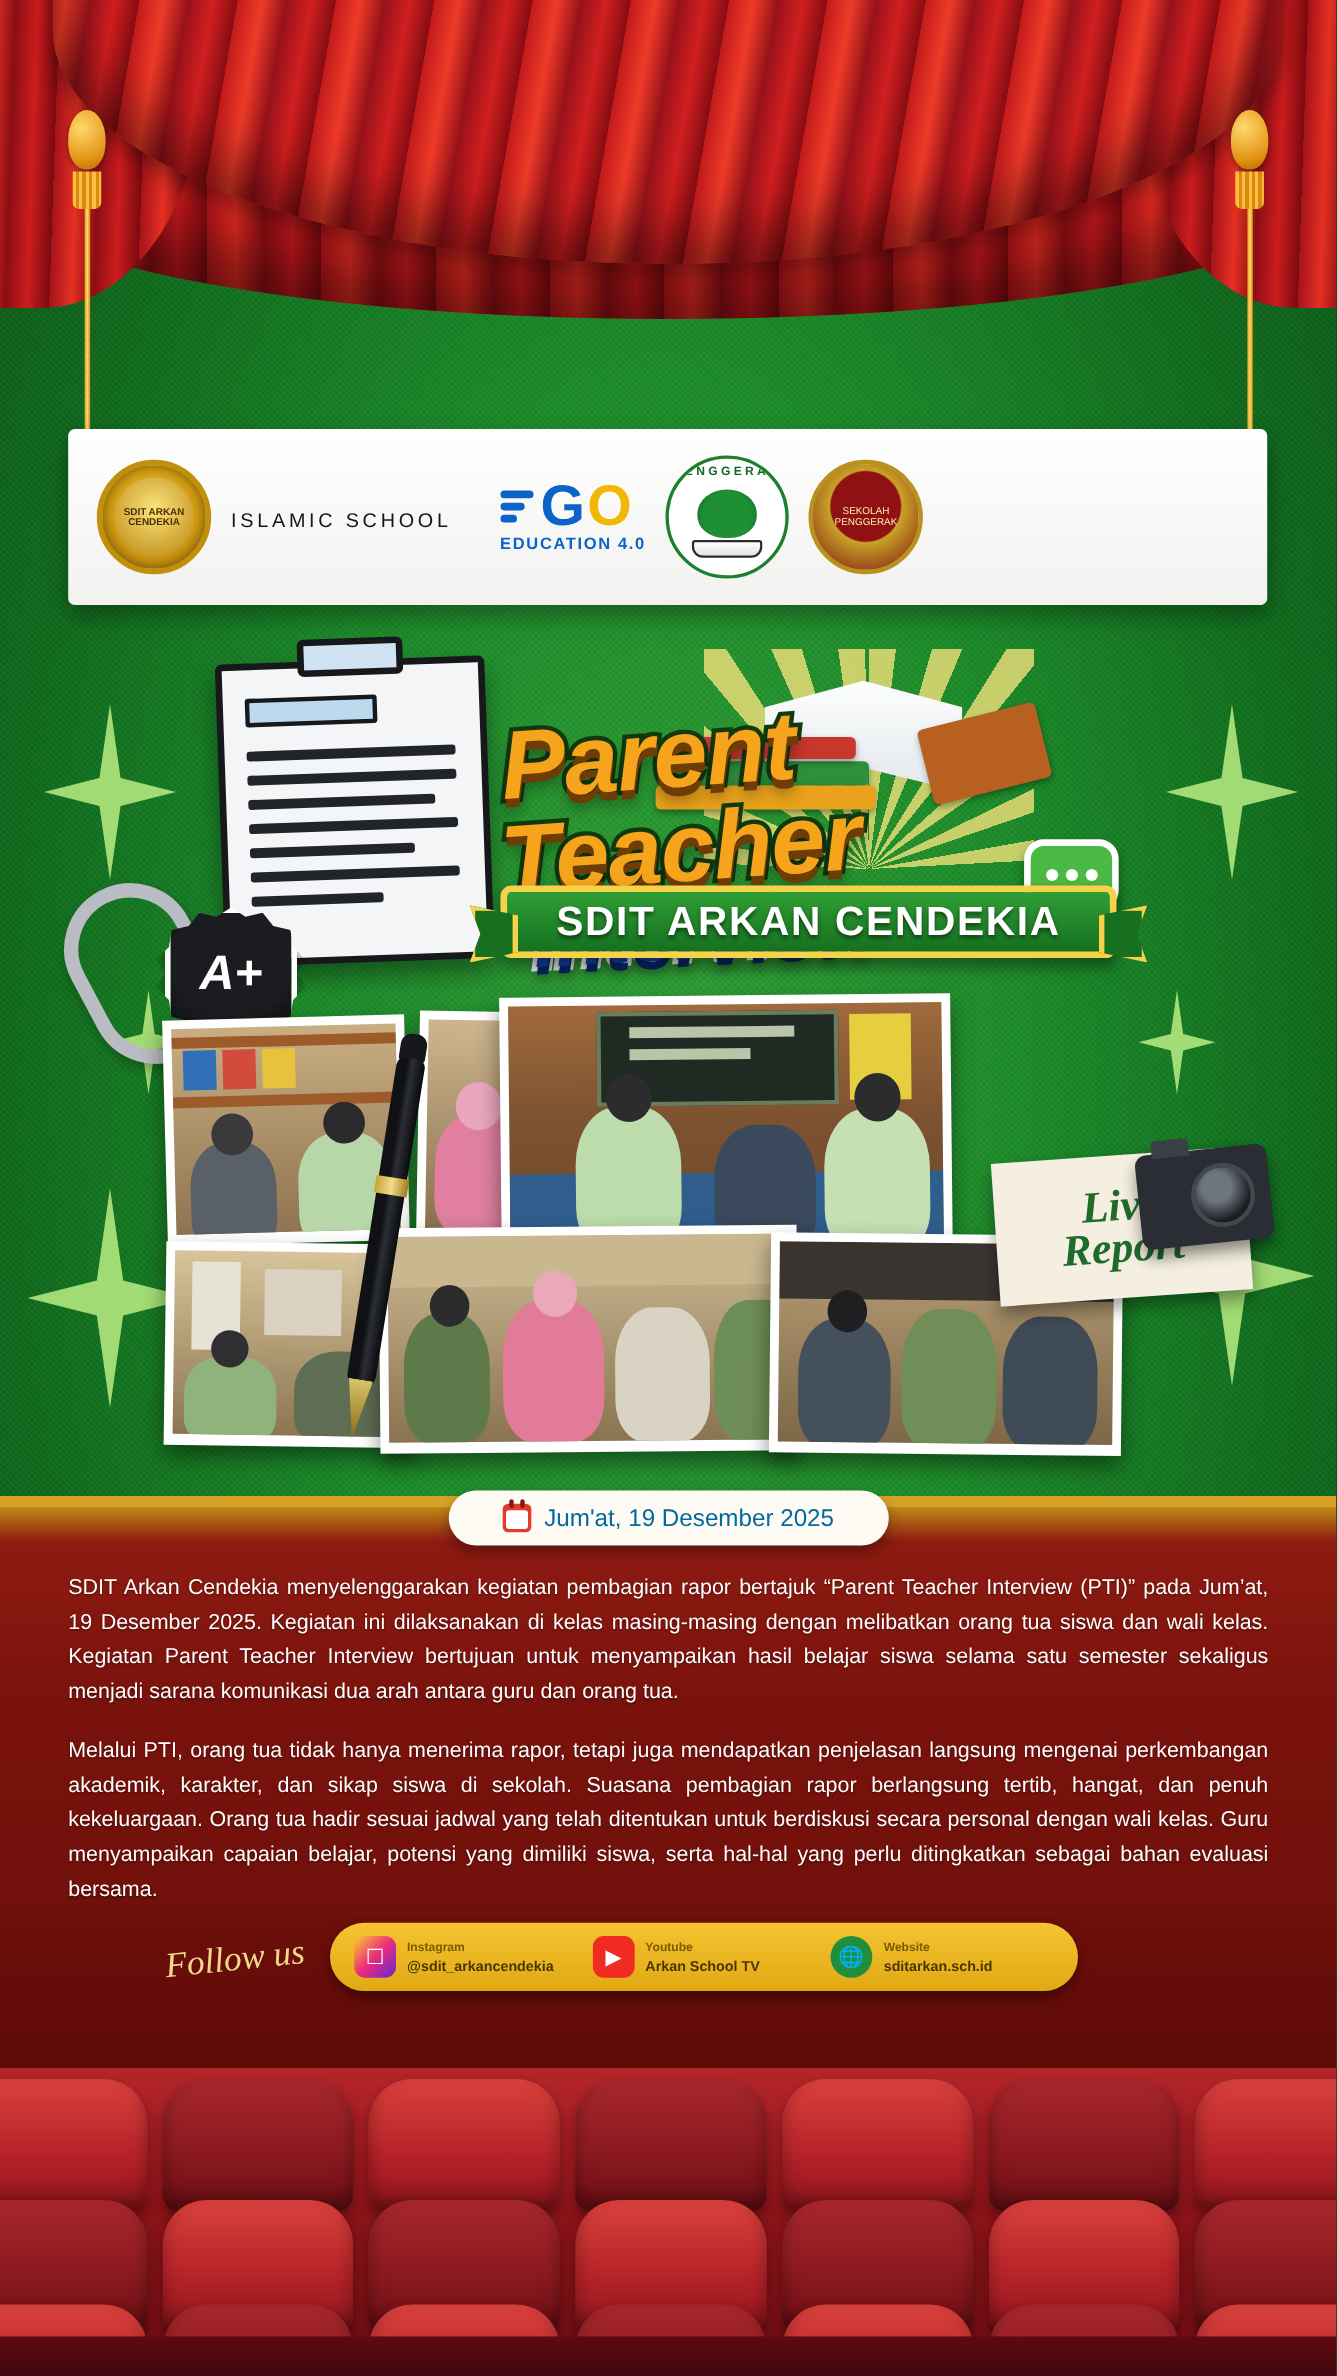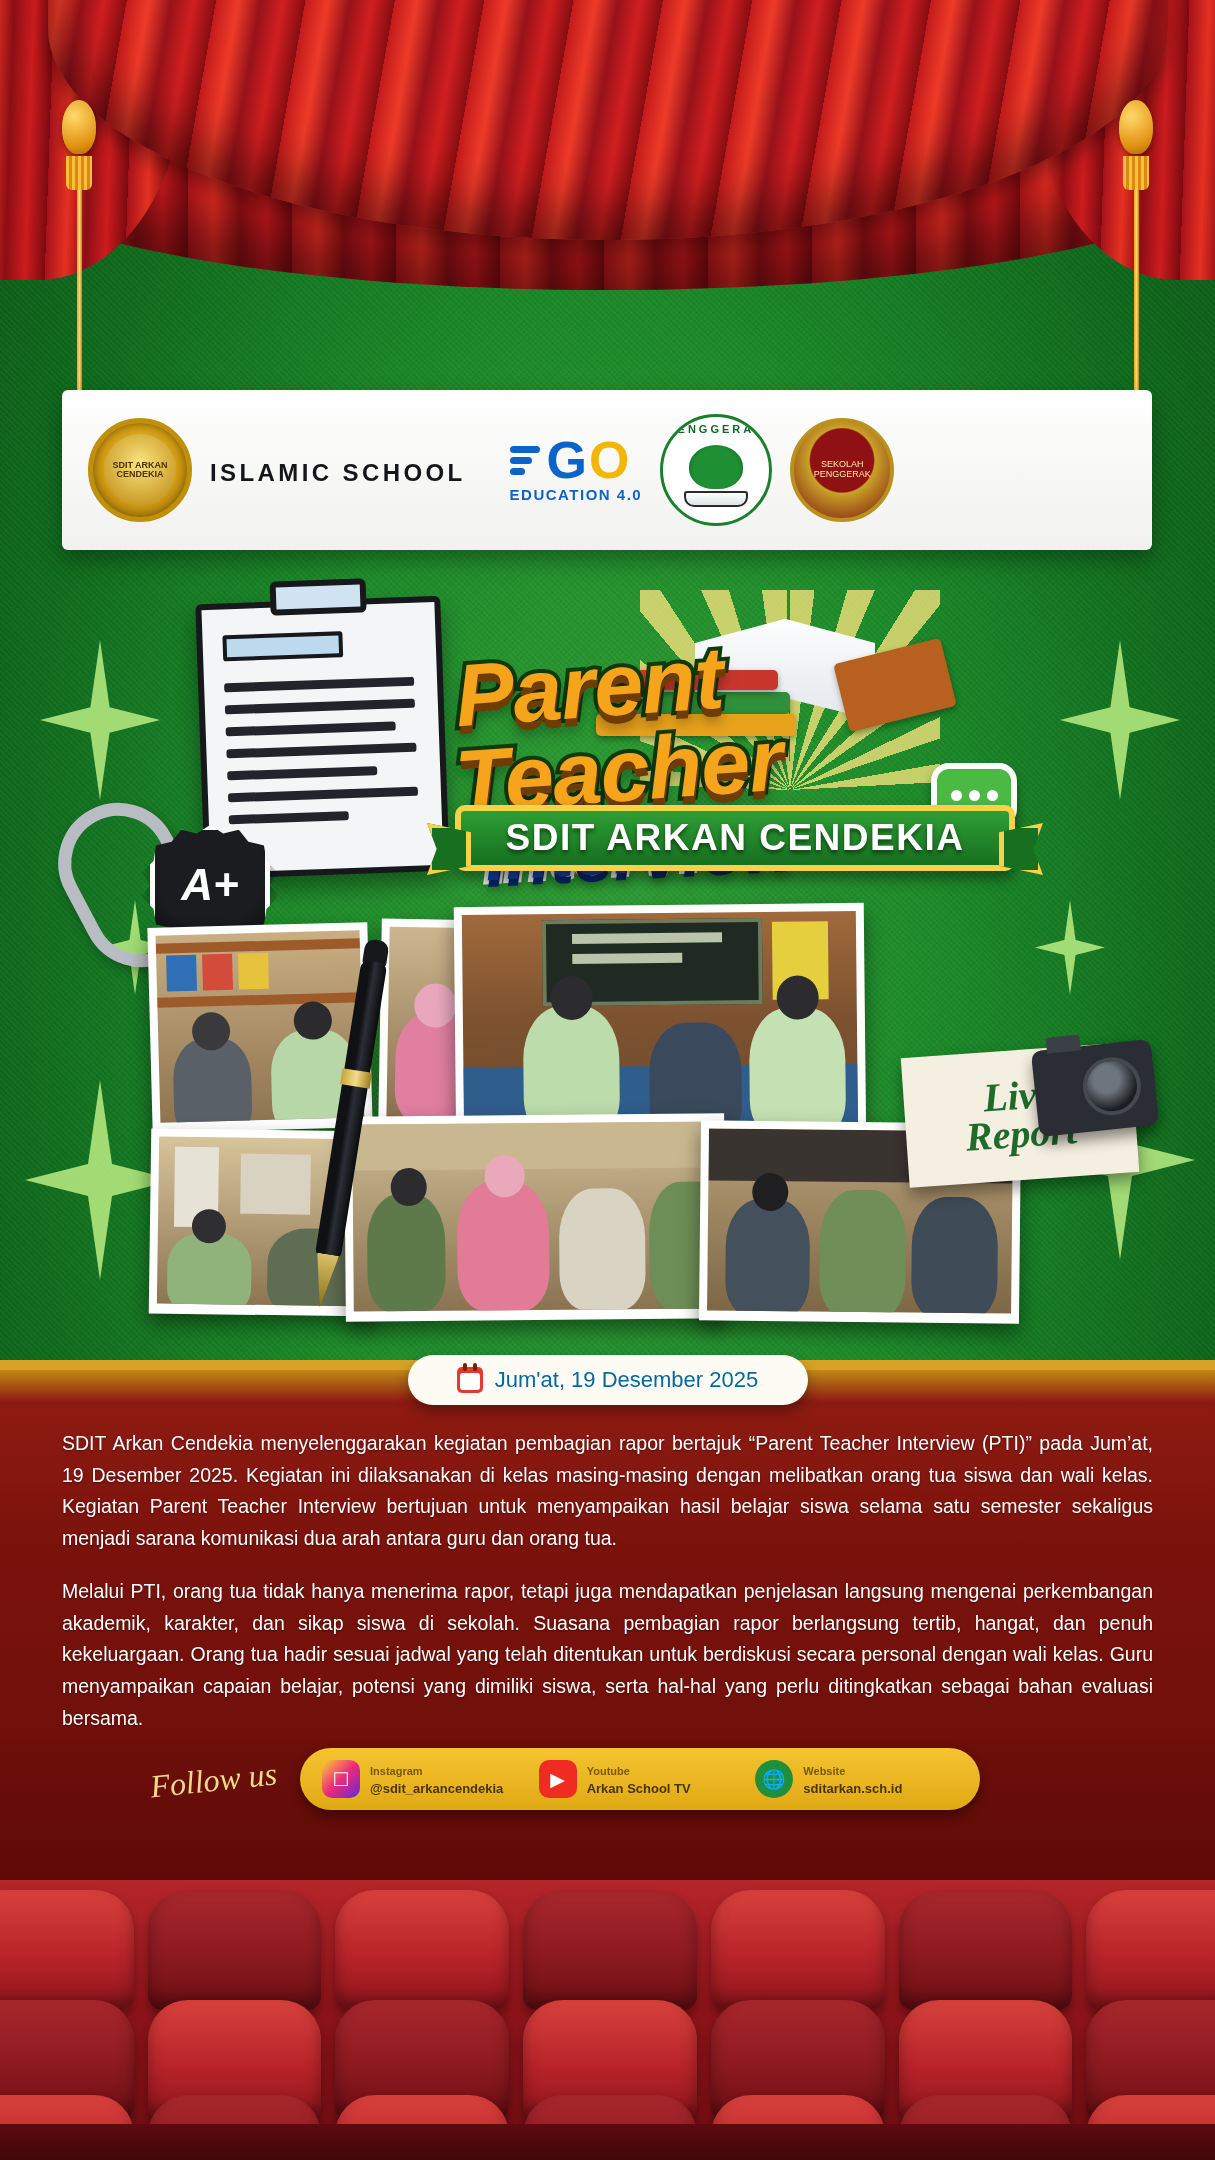--- a/index.html
+++ b/index.html
@@ -99,21 +99,21 @@
     display: flex; align-items: center; justify-content: center;
     font-size: 9px; color: #4b3102; text-align: center; line-height: 1.05;
     font-weight: bold;
   }
   .title-block { flex: none; }
   .title-main {
     font-size: 44px; font-weight: 800; letter-spacing: .5px; color: #15161a;
     line-height: 1;
   }
   .title-sub {
-    font-size: 24px; font-weight: 700; letter-spacing: 3.4px; color: #15161a;
+    font-size: 18px; font-weight: 400; letter-spacing: 3.4px; color: #15161a;
     margin-top: 6px;
   }
   .go-badge { display: flex; flex-direction: column; align-items: center; flex: none; margin-left: 14px; }
   .go-row { display: flex; align-items: center; gap: 2px; }
   .go-bars { display: flex; flex-direction: column; gap: 4px; margin-right: 4px; }
   .go-bars i { display: block; height: 7px; background: #0c63c9; border-radius: 4px; }
   .go-bars i:nth-child(1) { width: 30px; }
   .go-bars i:nth-child(2) { width: 22px; }
   .go-bars i:nth-child(3) { width: 15px; }
   .go-g { font-size: 52px; font-weight: 800; color: #0c63c9; line-height: .9; }

